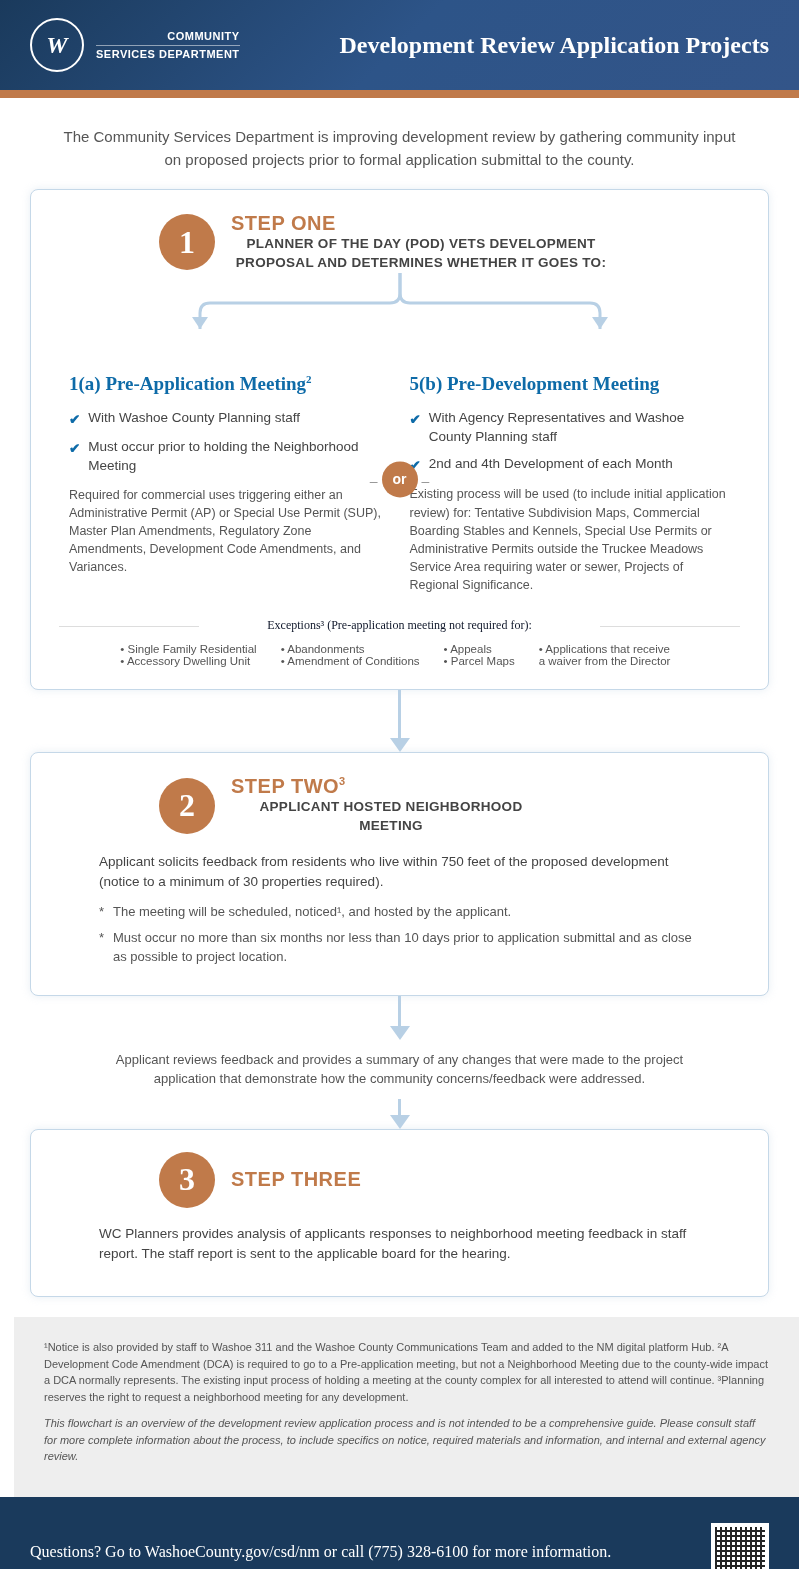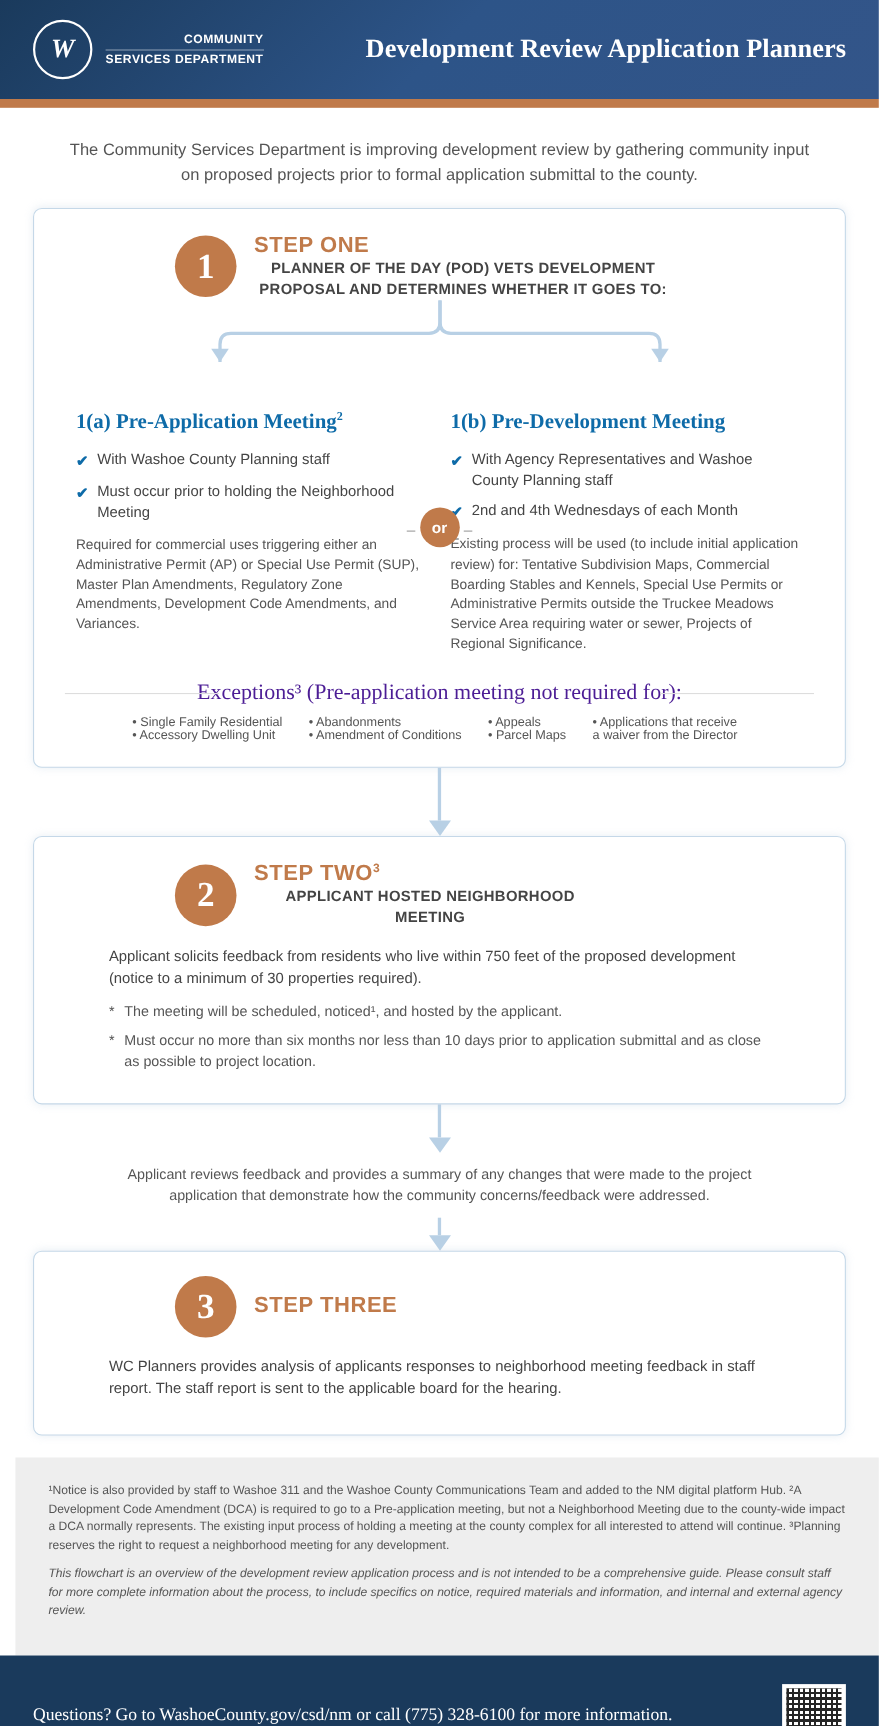--- a/index.html
+++ b/index.html
@@ -26,21 +26,21 @@
   .branches { display: flex; gap: 0; margin-top: 30px; position: relative; }
   .branch { flex: 1; padding: 0 10px; }
   .branch-title { color: #0e6ba8; font-family: Georgia, serif; font-size: 19px; font-weight: bold; margin-bottom: 14px; }
   .branch-title sup { font-size: 11px; }
   .check-item { display: flex; align-items: flex-start; gap: 8px; margin-bottom: 8px; color: #444; font-size: 13.5px; line-height: 1.4; }
   .check { color: #0e6ba8; font-weight: bold; flex-shrink: 0; margin-top: 2px; }
   .branch-desc { font-size: 12.5px; color: #555; line-height: 1.45; margin-top: 10px; }
   .or-badge { position: absolute; left: 50%; top: 50%; transform: translate(-50%, -60%); width: 36px; height: 36px; border-radius: 50%; background: #c07a4a; color: #fff; display: flex; align-items: center; justify-content: center; font-size: 14px; font-weight: bold; }
   .or-dashes { position: absolute; left: 50%; top: 50%; transform: translate(-50%, -60%); color: #999; font-size: 14px; display: flex; align-items: center; gap: 44px; }
   .exceptions { margin-top: 24px; }
-  .exc-title { color: #4c1d95; font-family: Georgia, serif; font-size: 20px; text-align: center; margin-bottom: 10px; position: relative; }
+  .exc-title { color: #0f172a; font-family: Georgia, serif; font-size: 12px; text-align: center; margin-bottom: 10px; position: relative; }
   .exc-title::before, .exc-title::after { content: ""; position: absolute; top: 50%; width: 140px; height: 1px; background: #ddd; }
   .exc-title::before { left: 0; }
   .exc-title::after { right: 0; }
   .exc-grid { display: flex; justify-content: center; gap: 24px; font-size: 11.5px; color: #555; }
   .exc-col { }
   .exc-col div::before { content: "• "; }
   .arrow-down { display: flex; flex-direction: column; align-items: center; margin: 0 auto; }
   .arrow-stem { width: 3px; background: #b8d0e5; }
   .arrow-head { width: 0; height: 0; border-left: 10px solid transparent; border-right: 10px solid transparent; border-top: 14px solid #b8d0e5; }
   .step2-body { padding: 0 40px; }
@@ -66,21 +66,21 @@
 <div class="header">
   <div class="logo-group">
     <div class="seal">
       <span class="seal-inner">W</span>
     </div>
     <div class="dept">
       <div class="dept-line1">COMMUNITY</div>
       <div class="dept-line2">SERVICES DEPARTMENT</div>
     </div>
   </div>
-  <div class="title">Development Review Application Planners</div>
+  <div class="title">Development Review Application Projects</div>
 </div>
 <div class="orange-bar"></div>
 
 <div class="intro">The Community Services Department is improving development review by gathering community input on proposed projects prior to formal application submittal to the county.</div>
 
 <div class="flow-container">
 
   <div class="step-box">
     <div class="step-header left">
       <div class="step-circle">1</div>
@@ -109,28 +109,28 @@
             <span>Must occur prior to holding the Neighborhood Meeting</span>
           </div>
         <div class="branch-desc">Required for commercial uses triggering either an Administrative Permit (AP) or Special Use Permit (SUP), Master Plan Amendments, Regulatory Zone Amendments, Development Code Amendments, and Variances.</div>
       </div>
       <div class="or-dashes">
           <span>–</span>
           <span>–</span>
         </div>
       <div class="or-badge">or</div>
       <div class="branch">
-        <div class="branch-title">1(b) Pre-Development Meeting</div>
+        <div class="branch-title">5(b) Pre-Development Meeting</div>
         <div class="check-item">
             <span class="check">✔</span>
             <span>With Agency Representatives and Washoe County Planning staff</span>
           </div>
         <div class="check-item">
             <span class="check">✔</span>
-            <span>2nd and 4th Wednesdays of each Month</span>
+            <span>2nd and 4th Development of each Month</span>
           </div>
         <div class="branch-desc">Existing process will be used (to include initial application review) for: Tentative Subdivision Maps, Commercial Boarding Stables and Kennels, Special Use Permits or Administrative Permits outside the Truckee Meadows Service Area requiring water or sewer, Projects of Regional Significance.</div>
       </div>
     </div>
 
     <div class="exceptions">
       <div class="exc-title">Exceptions³ (Pre-application meeting not required for):</div>
       <div class="exc-grid">
         <div class="exc-col">
           <div>Single Family Residential</div>

